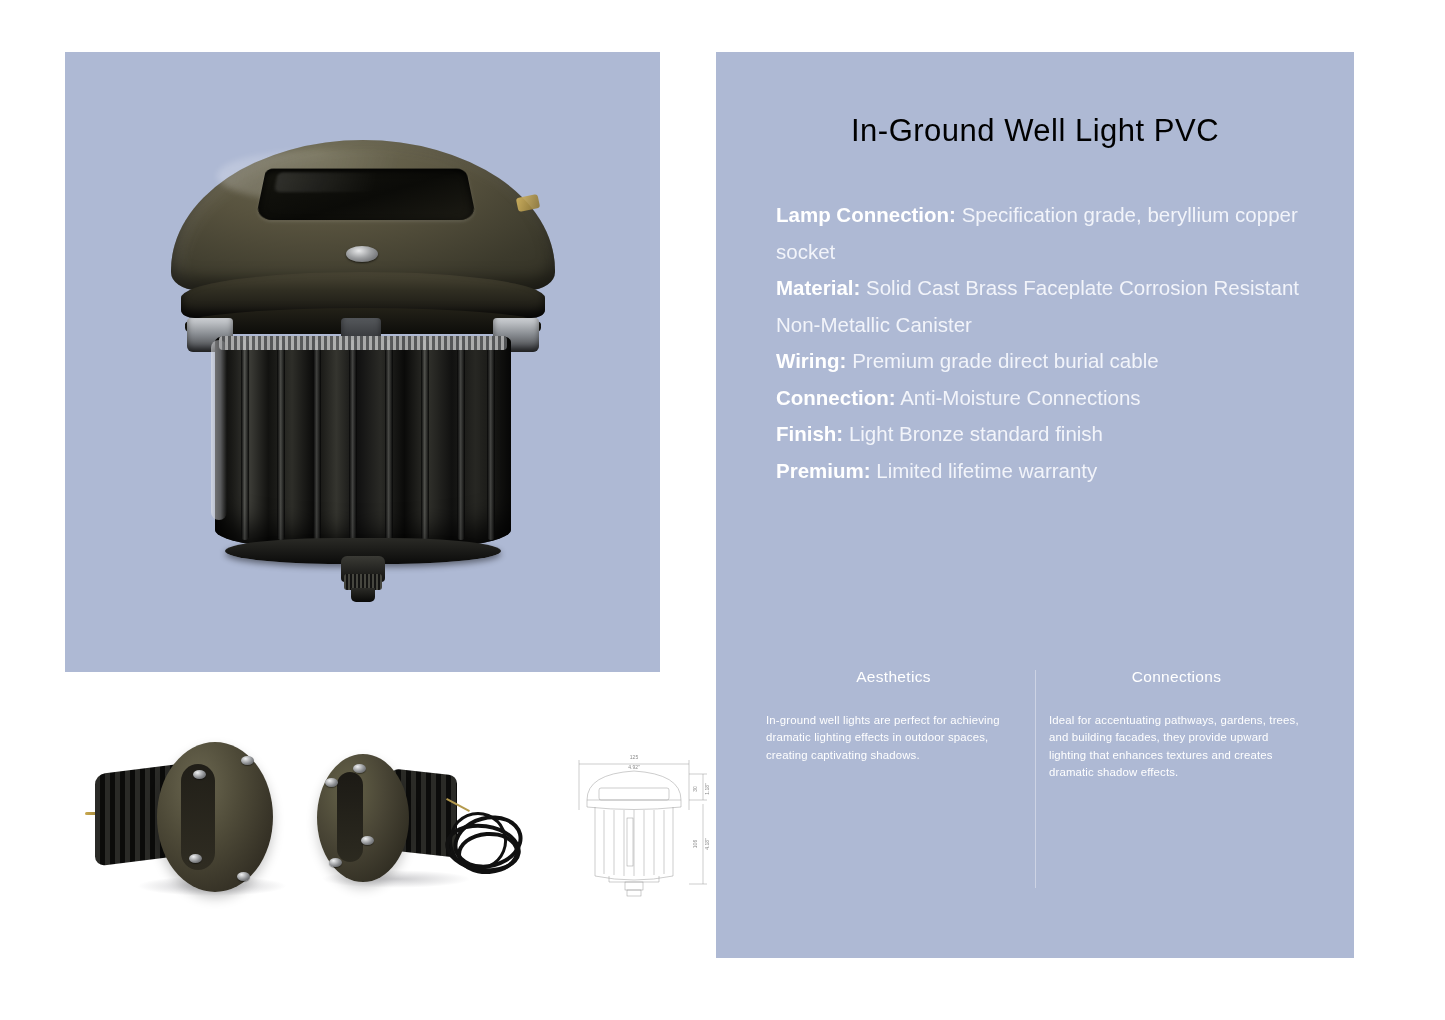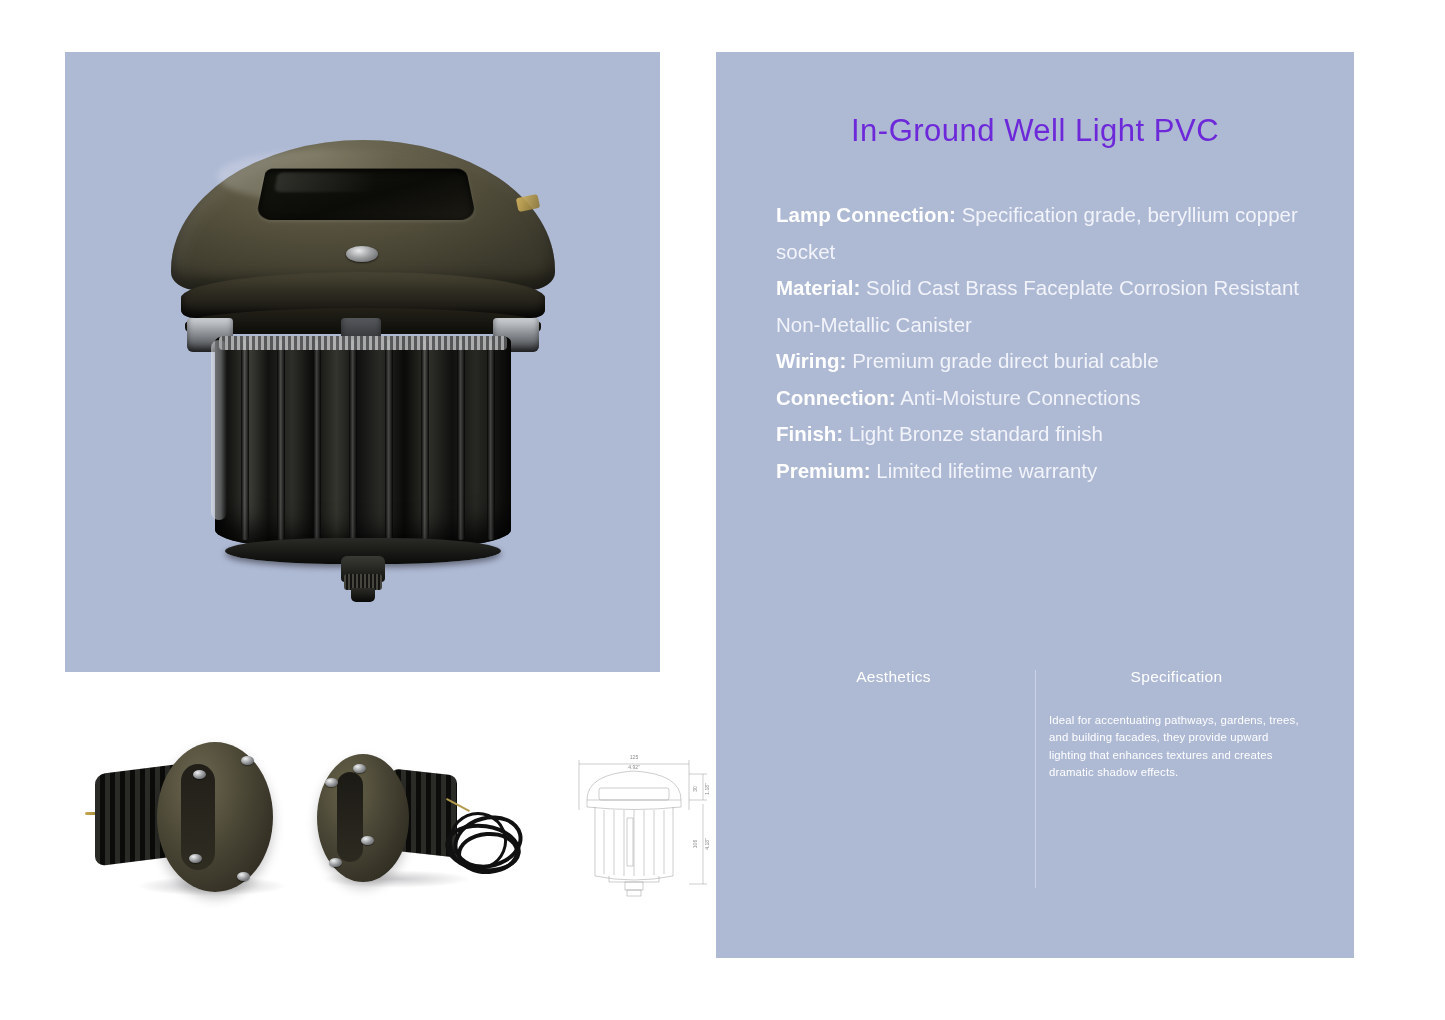--- a/index.html
+++ b/index.html
@@ -207,21 +207,21 @@
 
   
   .spec-panel{
     position:absolute; left:716px; top:52px;
     width:638px; height:906px;
     background:#aeb9d4;
   }
   .title{
     margin:58px 34px 0 34px;
     text-align:center;
-    color:#6d28d9;
+    color:#000000;
     font-size:31px;
     font-weight:400;
     line-height:1.33;
     letter-spacing:.5px;
   }
   .specs{
     margin:46px 0 0 60px;
     width:540px;
     color:#ffffff;
     font-size:20.5px;
@@ -411,21 +411,22 @@
       </div>
       <div class="spec-row">
         <span class="spec-label">Premium:</span>
         <span class="spec-value">Limited lifetime warranty</span>
       </div>
     </div>
 
     <div class="features">
       <div class="fcol">
         <div class="fhead">Aesthetics</div>
+        <div class="fbody">In-ground well lights are perfect for achieving dramatic lighting effects in outdoor spaces, creating captivating shadows.</div>
       </div>
       <div class="fcol">
-        <div class="fhead">Specification</div>
+        <div class="fhead">Connections</div>
         <div class="fbody">Ideal for accentuating pathways, gardens, trees, and building facades, they provide upward lighting that enhances textures and creates dramatic shadow effects.</div>
       </div>
     </div>
 
   </div>
 </div>
 
 </body></html>

